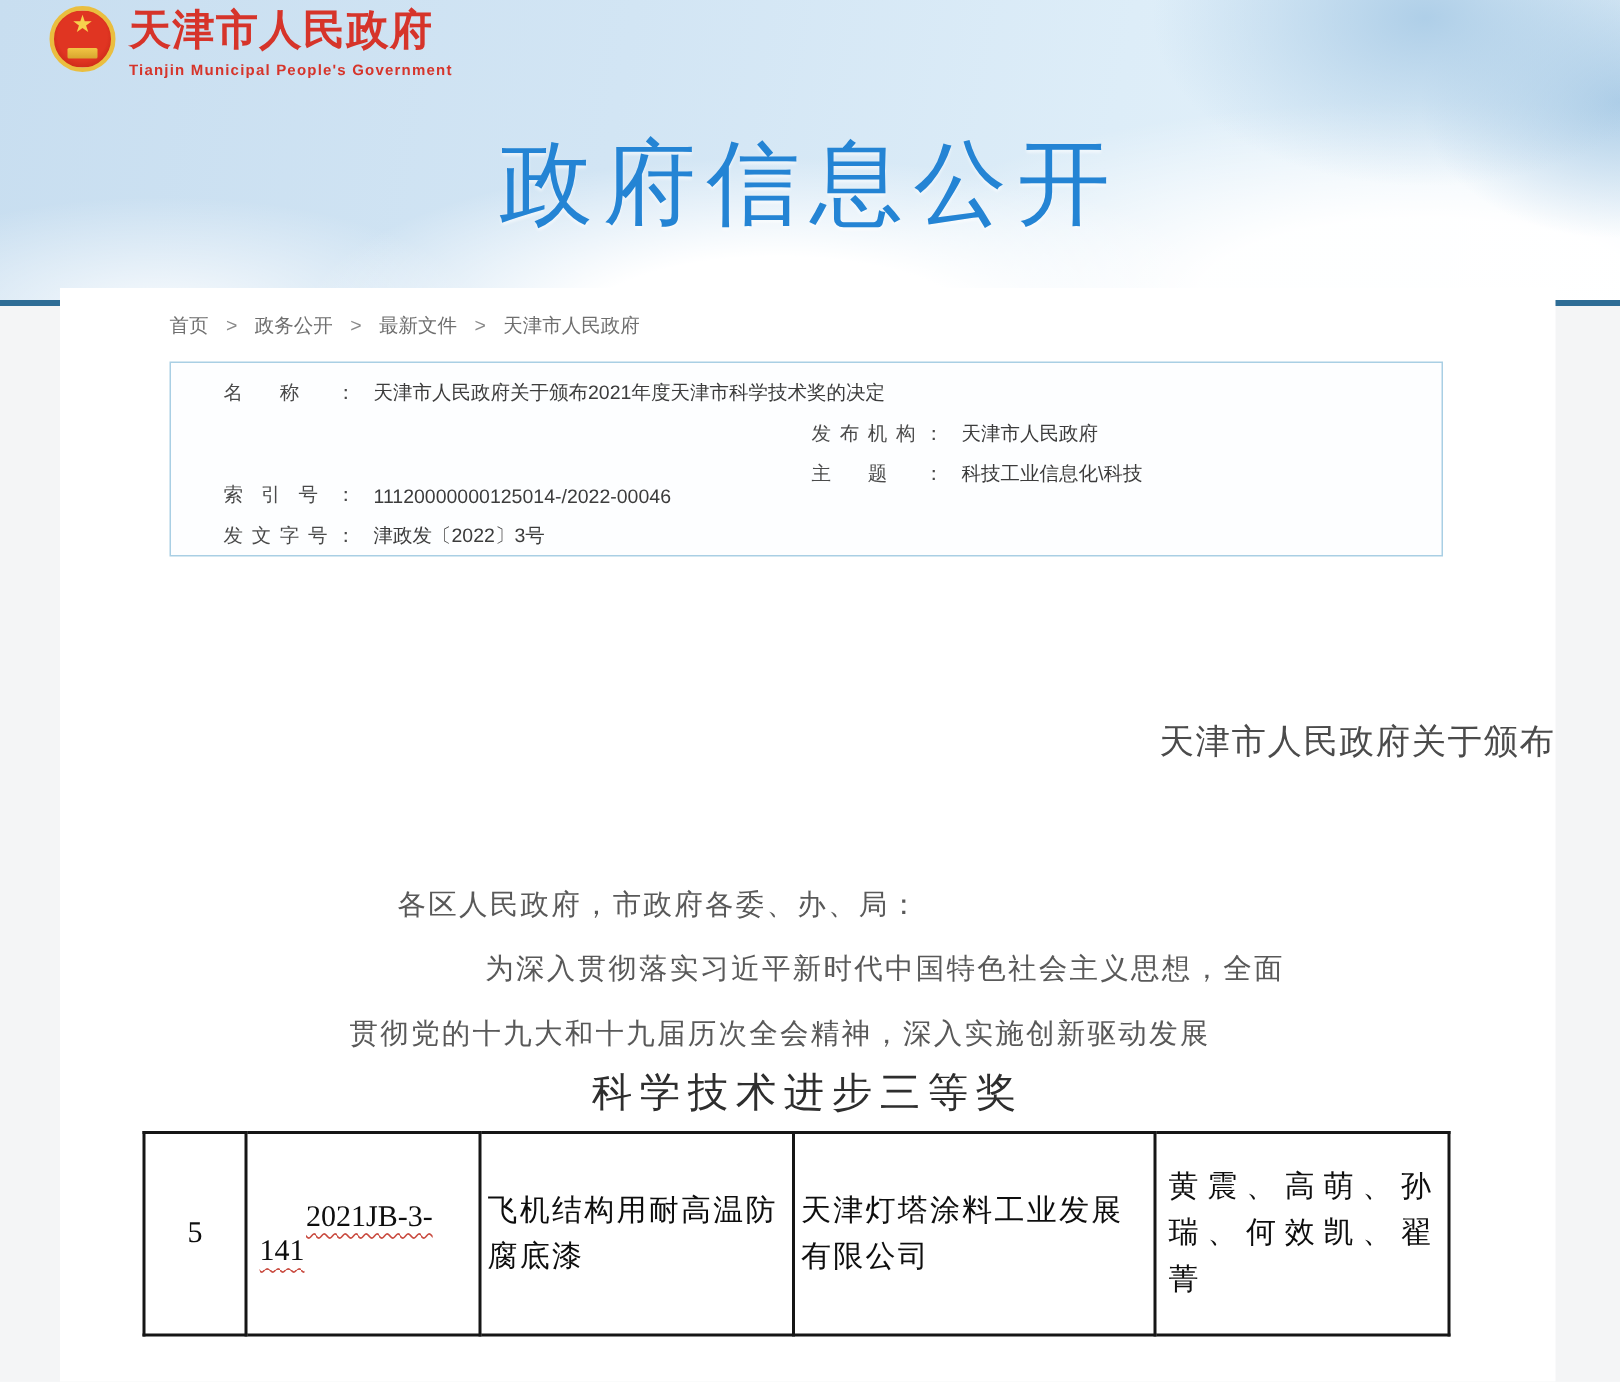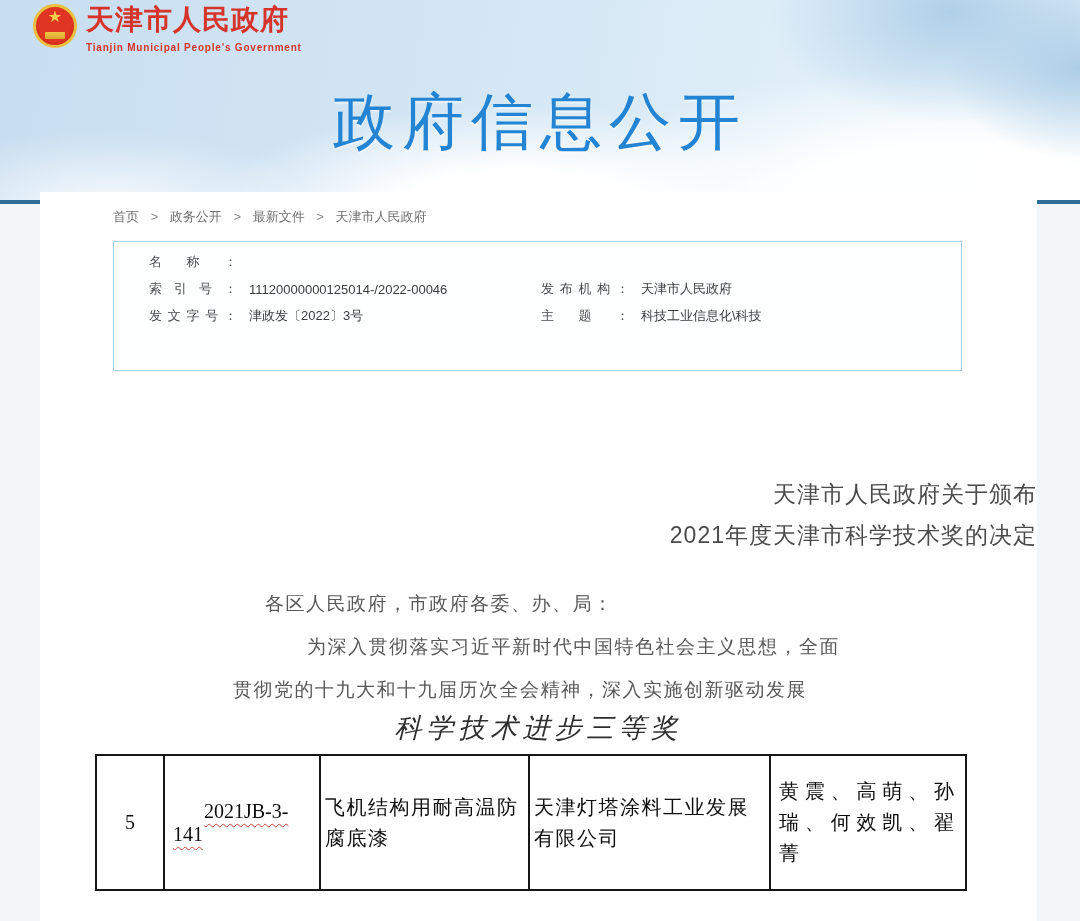--- a/index.html
+++ b/index.html
@@ -36,35 +36,35 @@
   .breadcrumb{position:absolute;left:73px;top:16px;font-size:13px;color:#6f6f6f;}
   .breadcrumb .crumb{margin:0 4px;cursor:pointer;}
   .breadcrumb .crumb:first-child{margin-left:0;}
   .breadcrumb .sep{margin:0 4px;color:#8a8a8a;}
 
   
   .meta-box{position:absolute;left:73px;top:49px;width:849px;height:130px;box-sizing:border-box;
     border:1px solid #a9cfe4;background:#fdfeff;padding-top:11px;}
   .meta-row{display:flex;align-items:flex-start;height:27px;padding-left:35px;font-size:13px;color:#3c3c3c;}
   .meta-field{display:flex;align-items:center;}
-  .meta-field.left{width:392px;flex:0 0 auto;}
+  .meta-field.left{width:392px;flex:0 0 auto;margin-top:41px;}
   .meta-label{display:inline-block;width:88px;text-align:justify;text-align-last:justify;
     color:#4a4a4a;margin-right:12px;flex:0 0 auto;}
   .meta-value{color:#3c3c3c;}
 
   
   .doc-title{position:absolute;left:0;top:282px;width:997px;text-align:right;
     font-size:23px;font-weight:500;color:#4b4b4b;line-height:41px;letter-spacing:1px;}
   .doc-body{position:absolute;left:193px;top:390px;width:640px;
     font-size:19px;color:#595959;line-height:43px;letter-spacing:1.5px;}
   .doc-line-salutation{margin-left:32px;}
-  .doc-line-indent{margin-left:74px;}
+  .doc-line-indent{margin-left:74px;text-align:center;}
   .section-heading{position:absolute;left:0;top:518px;width:997px;text-align:center;
     font-family:"Liberation Serif","DejaVu Serif",serif;
-    font-size:27px;color:#2e2e2e;letter-spacing:5px;font-style:italic;}
+    font-size:27px;color:#2e2e2e;letter-spacing:5px;}
 
   
   .award-table{position:absolute;left:55px;top:562px;border-collapse:collapse;table-layout:fixed;}
   .award-table td{border:2px solid #161616;height:108px;vertical-align:middle;
     font-size:20px;color:#0e0e0e;box-sizing:border-box;}
   .td-no{text-align:center;font-family:"Liberation Serif","DejaVu Serif",serif;}
   .td-code{font-family:"Liberation Serif","DejaVu Serif",serif;padding-left:8px;}
   .code-wavy{text-decoration-line:underline;text-decoration-style:wavy;text-decoration-color:#c94a3f;
     text-decoration-thickness:1px;text-underline-offset:5px;margin-left:31px;}
   .td-project,.td-org{padding:2px 4px;line-height:31px;letter-spacing:1.5px;font-weight:500;}
@@ -99,20 +99,21 @@
       <span class="sep">&gt;</span>
       <span class="crumb">最新文件</span>
       <span class="sep">&gt;</span>
       <span class="crumb">天津市人民政府</span>
     </div>
 
     <div class="meta-box">
       <div class="meta-row">
         <div class="meta-field">
           <span class="meta-label">名称：</span>
+          <span class="meta-value">天津市人民政府关于颁布2021年度天津市科学技术奖的决定</span>
         </div>
       </div>
       <div class="meta-row">
         <div class="meta-field left">
           <span class="meta-label">索引号：</span>
           <span class="meta-value">11120000000125014-/2022-00046</span>
         </div>
         <div class="meta-field">
           <span class="meta-label">发布机构：</span>
           <span class="meta-value">天津市人民政府</span>
@@ -125,21 +126,20 @@
         </div>
         <div class="meta-field">
           <span class="meta-label">主题：</span>
           <span class="meta-value">科技工业信息化\科技</span>
         </div>
       </div>
     </div>
 
     <div class="doc-title">
       <div>天津市人民政府关于颁布</div>
-      <div>2021年度天津市科学技术奖的决定</div>
     </div>
 
     <div class="doc-body">
       <div class="doc-line-salutation">各区人民政府，市政府各委、办、局：</div>
       <div class="doc-line-indent">为深入贯彻落实习近平新时代中国特色社会主义思想，全面</div>
       <div>贯彻党的十九大和十九届历次全会精神，深入实施创新驱动发展</div>
     </div>
 
     <div class="section-heading">科学技术进步三等奖</div>
 

